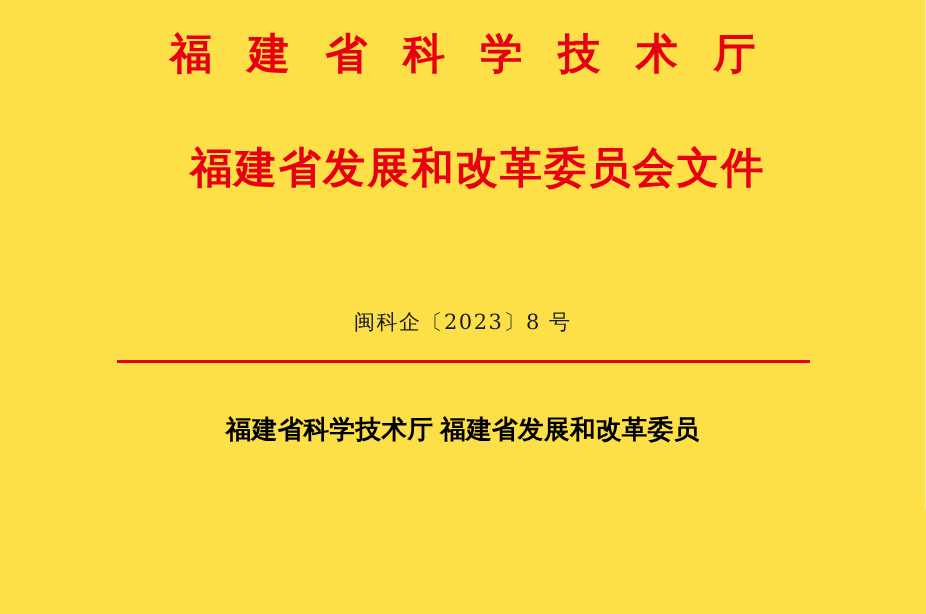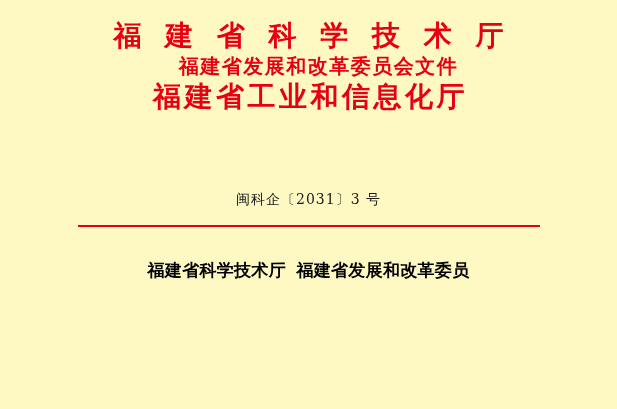--- a/index.html
+++ b/index.html
@@ -10,44 +10,45 @@
     width: 617px;
     height: 409px;
     background: #ffffff;
     font-family: "Liberation Serif", serif;
     overflow: hidden;
   }
   .page {
     position: relative;
     width: 617px;
     height: 409px;
-    background: #fef9c3;
+    background: #fde047;
     box-sizing: border-box;
   }
   .masthead {
     padding-top: 18px;
     text-align: center;
     color: #e60012;
   }
   .masthead-line {
     font-family: "DejaVu Serif", "Liberation Serif", serif;
     font-weight: bold;
     color: #e60012;
     line-height: 1.28;
     white-space: nowrap;
   }
   .masthead-line.l1 {
     font-size: 28px;
     letter-spacing: 7px;
     padding-left: 7px;
   }
   .masthead-line.l2 {
-    font-size: 20px;
+    font-size: 28px;
     letter-spacing: 1.5px;
     padding-left: 20px;
+    margin-top: 40px;
   }
   .masthead-line.l3 {
     font-size: 28px;
     letter-spacing: 3.5px;
     padding-left: 4px;
   }
   .docnum {
     margin-top: 76px;
     text-align: center;
     font-family: "DejaVu Serif", "Liberation Serif", serif;
@@ -58,43 +59,42 @@
   .redrule {
     margin: 16px auto 0 auto;
     width: 462px;
     height: 2px;
     background: #e60012;
   }
   .title {
     margin: 30px auto 0 auto;
     width: 400px;
     text-align: center;
-    font-family: Liberation Mono, monospace;
+    font-family: Liberation Serif, serif;
     font-weight: bold;
     font-size: 17px;
     line-height: 1.75;
     color: #000000;
     letter-spacing: 0.3px;
   }
   .title-line {
     white-space: nowrap;
   }
 </style>
 </head>
 <body>
 
 <div class="page">
 
   <div class="masthead">
     <div class="masthead-line l1">福 建 省 科 学 技 术 厅</div>
     <div class="masthead-line l2">福建省发展和改革委员会文件</div>
-    <div class="masthead-line l3">福建省工业和信息化厅</div>
   </div>
 
-  <div class="docnum">闽科企〔2031〕3 号</div>
+  <div class="docnum">闽科企〔2023〕8 号</div>
 
   <div class="redrule"></div>
 
   <div class="title">
     <div class="title-line">福建省科学技术厅  福建省发展和改革委员</div>
   </div>
 
 </div>
 
 </body></html>

